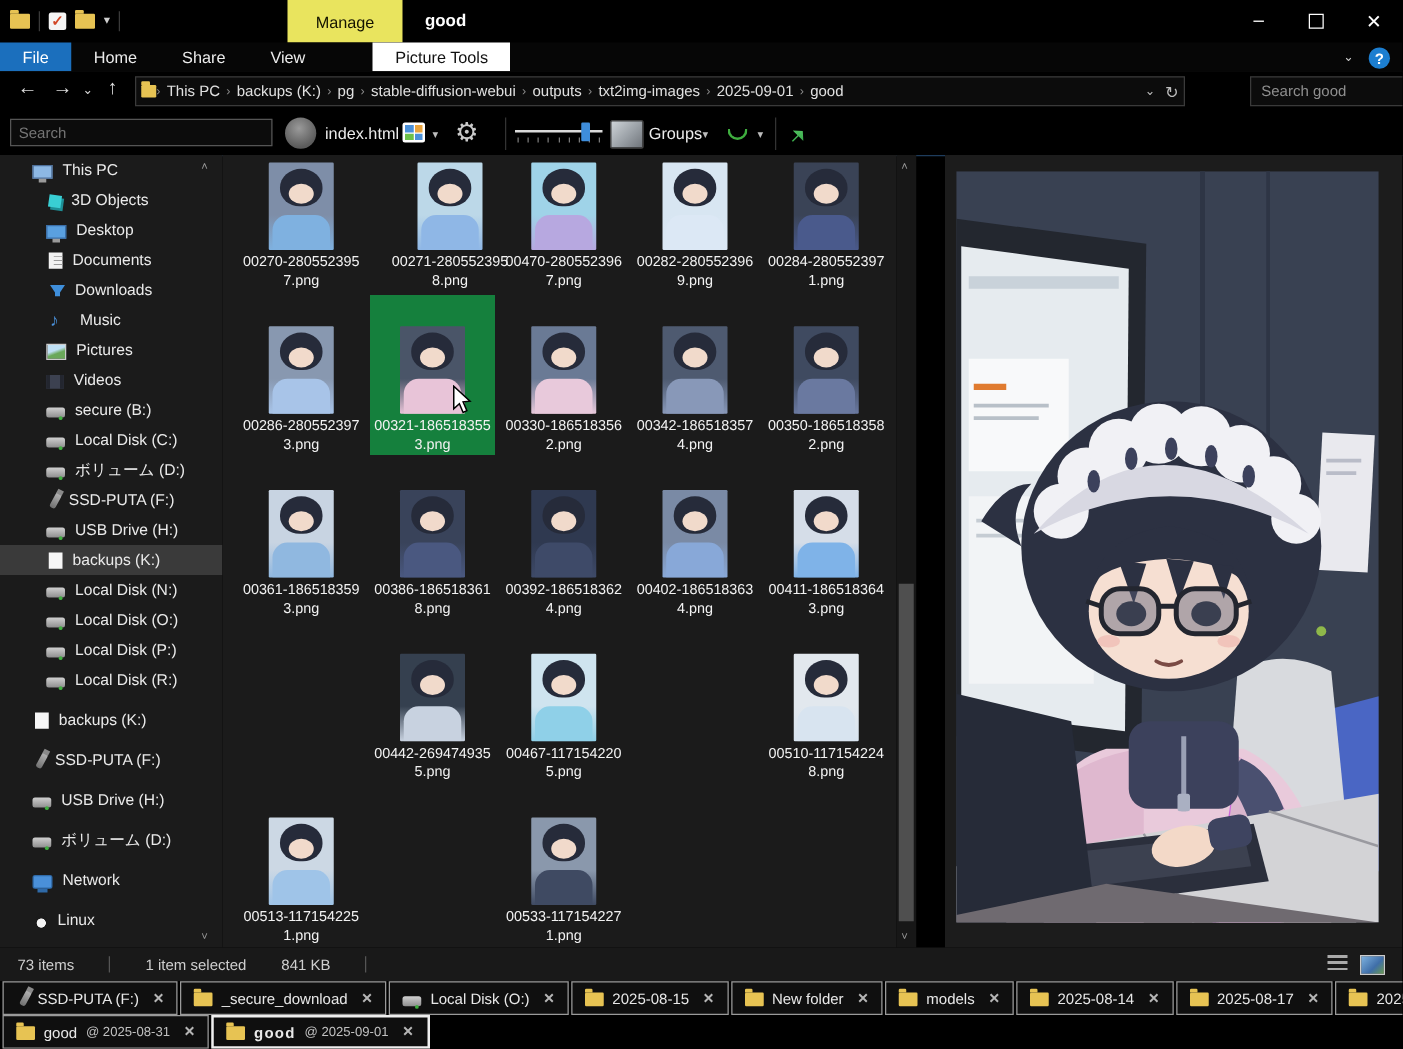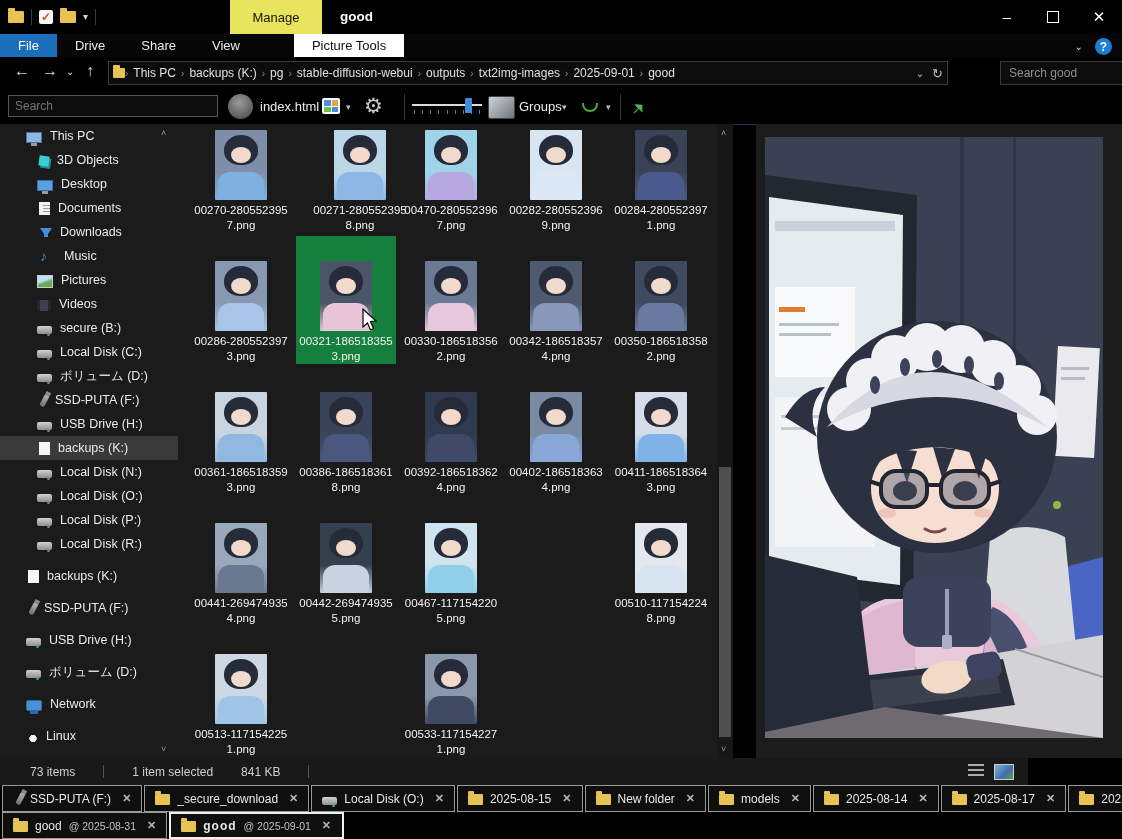--- a/index.html
+++ b/index.html
@@ -84,22 +84,22 @@
   .thumb{width:52px;height:70px;position:relative;overflow:hidden;border-radius:1px;}
   .t-hair{position:absolute;top:5px;left:50%;transform:translateX(-50%);width:34px;height:30px;border-radius:50% 50% 46% 46%;background:#262b3a;}
   .t-face{position:absolute;top:17px;left:50%;transform:translateX(-50%);width:20px;height:16px;border-radius:50%;background:#f1dacb;}
   .t-body{position:absolute;bottom:0;left:50%;transform:translateX(-50%);width:46px;height:28px;border-radius:12px 12px 0 0;}
   .fname{margin-top:3px;width:100px;text-align:center;font-size:11.5px;line-height:15px;color:#f2f2f2;word-break:break-all;}
   .fp-scroll{top:124px;left:717px;width:16px;height:634px;background:#171717;}
   .fp-thumb{position:absolute;left:2px;top:343px;width:12px;height:270px;background:#4f4f4f;}
   .preview{top:124px;left:756px;width:366px;height:634px;background:#1c1c1c;}
   .pimg{position:absolute;left:9px;top:13px;width:338px;height:601px;}
   
-  .statusbar{top:758px;left:0;width:1028px;height:27px;background:#191919;display:flex;align-items:center;
-      padding-left:30px;box-sizing:border-box;gap:28px;color:#cfcfcf;font-size:12px;}
+  .statusbar{top:758px;left:0;width:1122px;height:27px;background:#191919;display:flex;align-items:center;
+      padding-left:14px;box-sizing:border-box;gap:28px;color:#cfcfcf;font-size:12px;}
   .st-sep{width:1px;height:13px;background:#555;}
   .st-icons{position:absolute;right:14px;top:6px;display:flex;gap:10px;}
   .ic-details{width:16px;height:14px;background:repeating-linear-gradient(#aaa 0 2px,transparent 2px 5px);}
   .ic-thumbview{width:18px;height:14px;background:linear-gradient(135deg,#7fb3e0,#3f6ea8 60%,#6a9a50);border:1px solid #ccc;}
   
   .tabrow{left:0;width:1122px;height:27px;background:#000;display:flex;align-items:stretch;gap:2px;padding-left:2px;}
   .tabrow1{top:785px;}
   .tabrow2{top:812px;}
   .btab{display:flex;align-items:center;gap:7px;padding:0 10px;border:1px solid #9a9a9a;background:#0f0f0f;
       font-size:12px;color:#e8e8e8;white-space:nowrap;}
@@ -156,21 +156,21 @@
         <span class="sq"></span>
       </div>
     <div class="wc">
         <span>✕</span>
       </div>
   </div>
 </div>
 
 <div class="abs ribbon" id="ribbon-tabs">
     <div class="rtab active">File</div>
-    <div class="rtab">Drive</div>
+    <div class="rtab">Home</div>
     <div class="rtab">Share</div>
     <div class="rtab">View</div>
     <div class="rtab ctx">Picture Tools</div>
   </div>
 <div class="abs ribbon-right">
   <span class="chevd">⌄</span>
   <span class="helpq">?</span>
 </div>
 
 <div class="abs addr">
@@ -493,30 +493,20 @@
     <div class="cell" style="left: 433px; top: 243px;">
       <div class="thumbwrap">
         <div class="thumb" style="background: linear-gradient(rgb(213, 221, 232), rgb(213, 221, 232) 60%, rgb(127, 179, 232));">
           <i class="t-hair"></i>
           <i class="t-face"></i>
           <i class="t-body" style="background: rgb(127, 179, 232);"></i>
         </div>
       </div>
       <div class="fname">00411-1865183643.png</div>
     </div>
-    <div class="cell" style="left: 13px; top: 374px;">
-      <div class="thumbwrap">
-        <div class="thumb" style="background: linear-gradient(rgb(154, 168, 188), rgb(154, 168, 188) 60%, rgb(106, 120, 144));">
-          <i class="t-hair"></i>
-          <i class="t-face"></i>
-          <i class="t-body" style="background: rgb(106, 120, 144);"></i>
-        </div>
-      </div>
-      <div class="fname">00441-2694749354.png</div>
-    </div>
     <div class="cell" style="left: 118px; top: 374px;">
       <div class="thumbwrap">
         <div class="thumb" style="background: linear-gradient(rgb(53, 64, 79), rgb(53, 64, 79) 60%, rgb(200, 210, 224));">
           <i class="t-hair"></i>
           <i class="t-face"></i>
           <i class="t-body" style="background: rgb(200, 210, 224);"></i>
         </div>
       </div>
       <div class="fname">00442-2694749355.png</div>
     </div>

